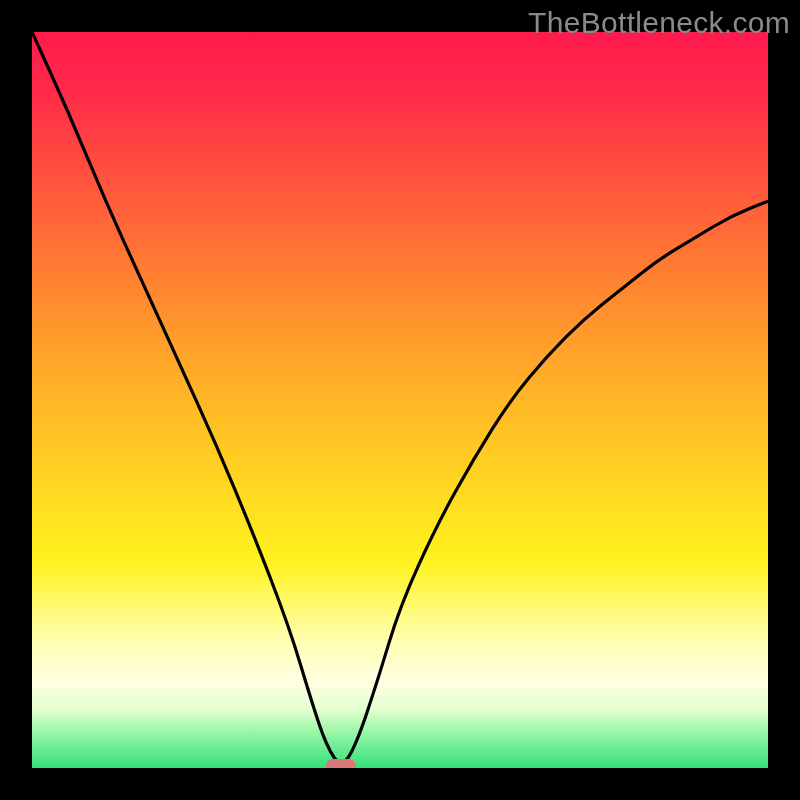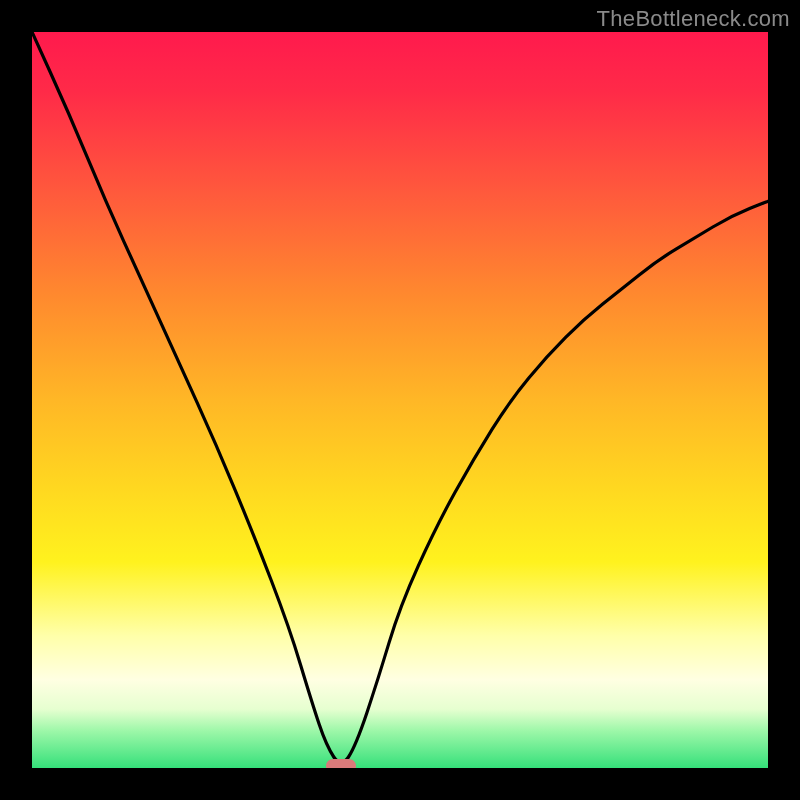--- a/index.html
+++ b/index.html
@@ -8,21 +8,21 @@
     height: 800px;
     background: #000;
     position: relative;
     font-family: Arial, Helvetica, sans-serif;
   }
   .watermark {
     position: absolute;
     top: 6px;
     right: 10px;
     color: #8a8a8a;
-    font-size: 22px;
+    font-size: 30px;
     font-weight: 500;
     letter-spacing: 0.3px;
     z-index: 5;
   }
   .frame {
     position: absolute;
     left: 32px;
     top: 32px;
     width: 736px;
     height: 736px;

